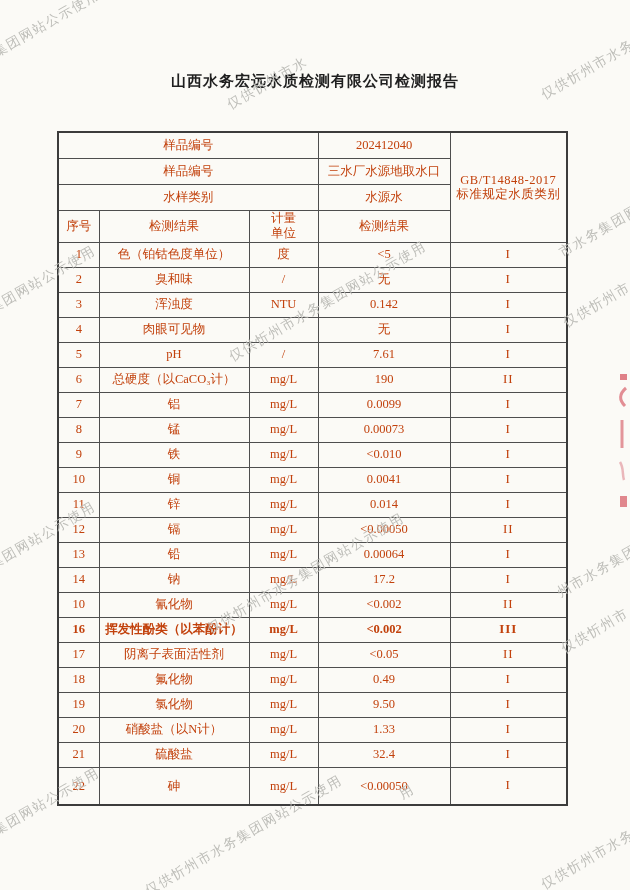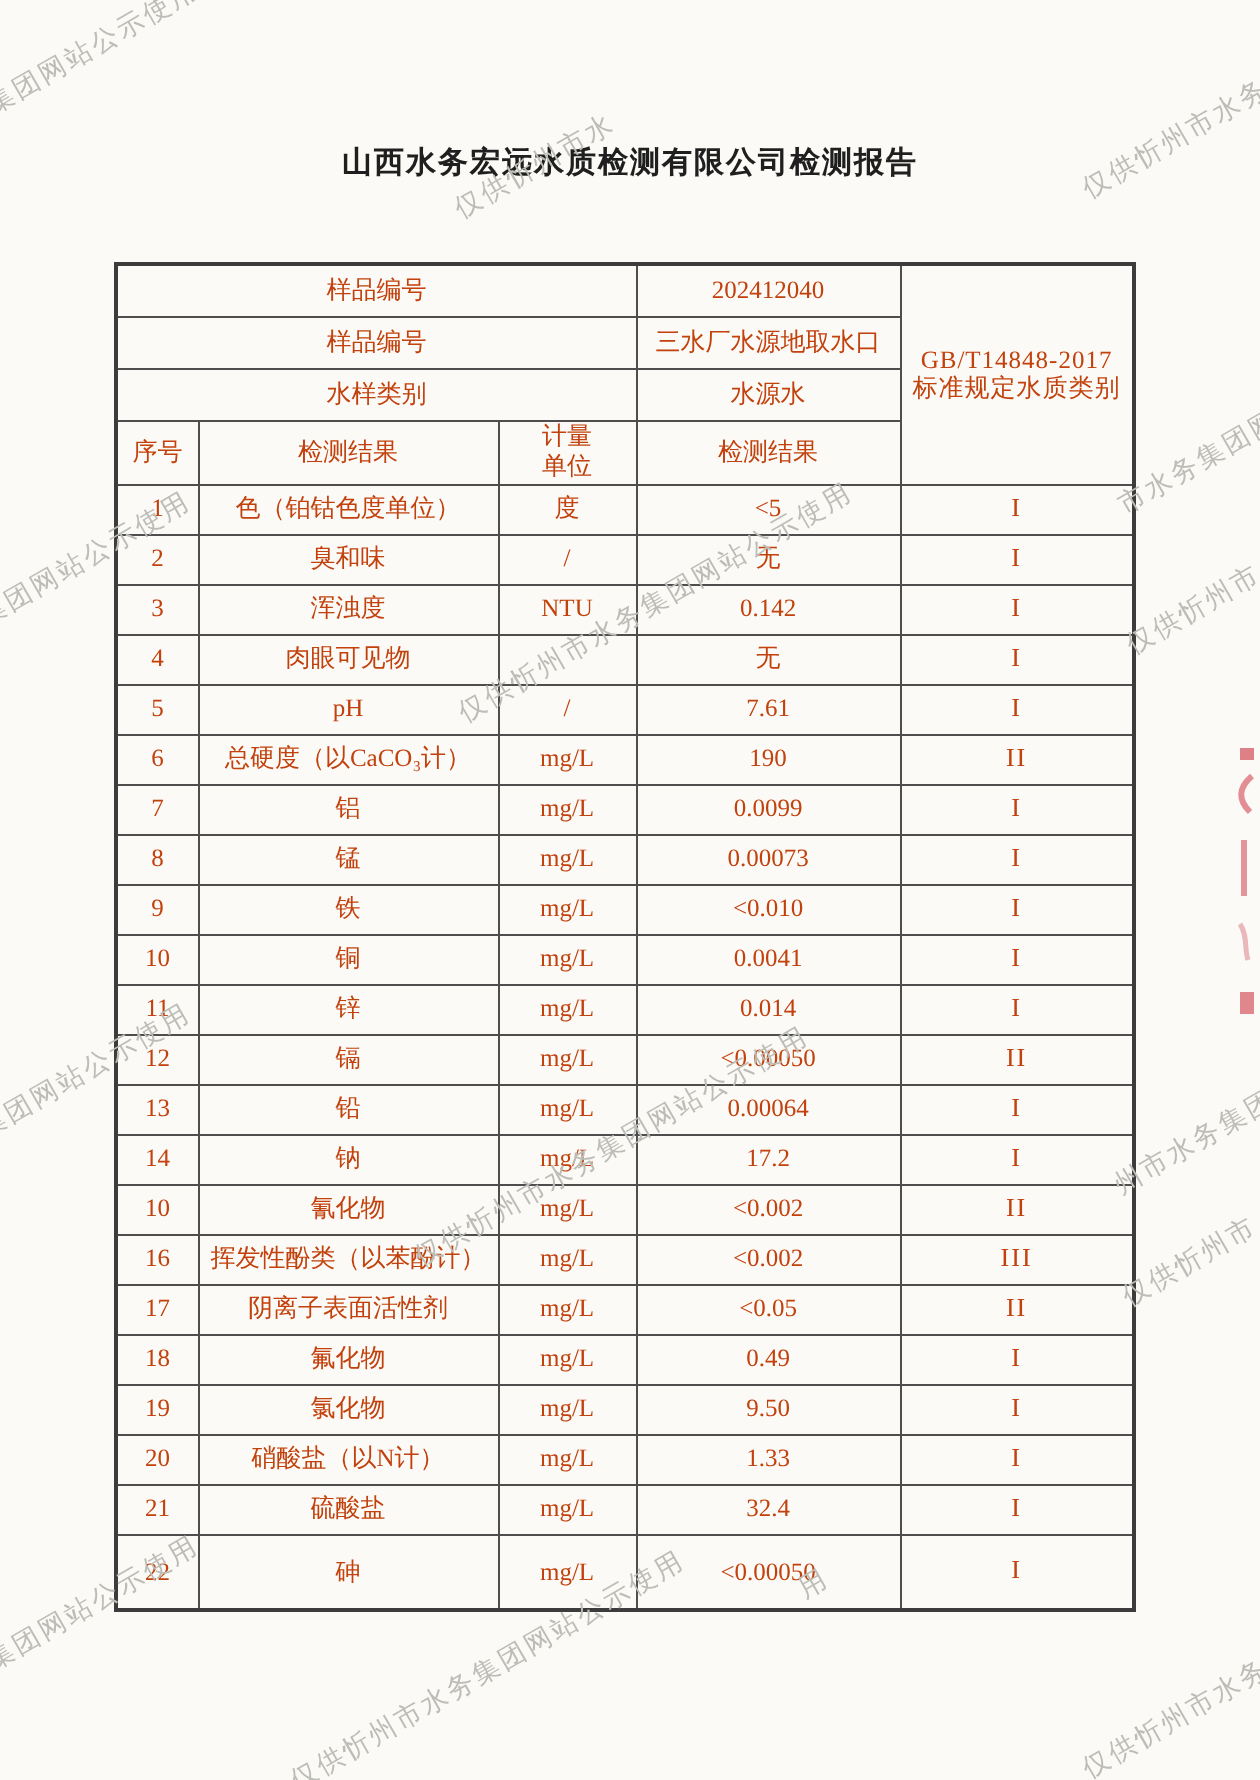--- a/index.html
+++ b/index.html
@@ -194,21 +194,21 @@
           <td>17.2</td>
           <td class="c-class">I</td>
         </tr>
         <tr style="height: 25px;">
           <td>10</td>
           <td class="c-item">氰化物</td>
           <td>mg/L</td>
           <td>&lt;0.002</td>
           <td class="c-class">II</td>
         </tr>
-        <tr style="height: 25px;">
+        <tr style="height: 25px; font-weight: bold;">
           <td>16</td>
           <td class="c-item">挥发性酚类（以苯酚计）</td>
           <td>mg/L</td>
           <td>&lt;0.002</td>
           <td class="c-class">III</td>
         </tr>
         <tr style="height: 25px;">
           <td>17</td>
           <td class="c-item">阴离子表面活性剂</td>
           <td>mg/L</td>

